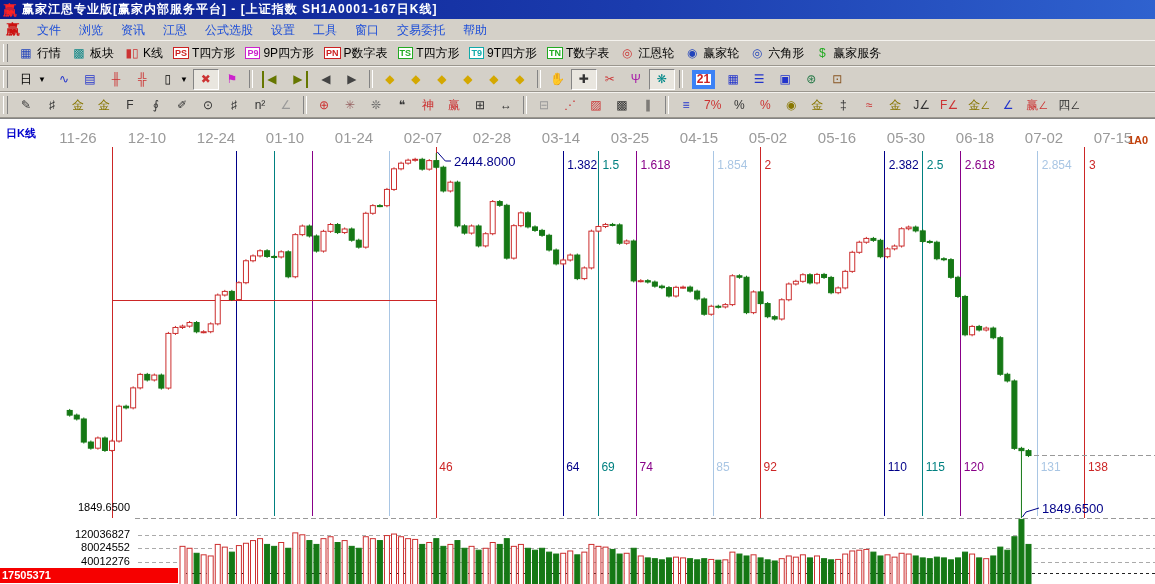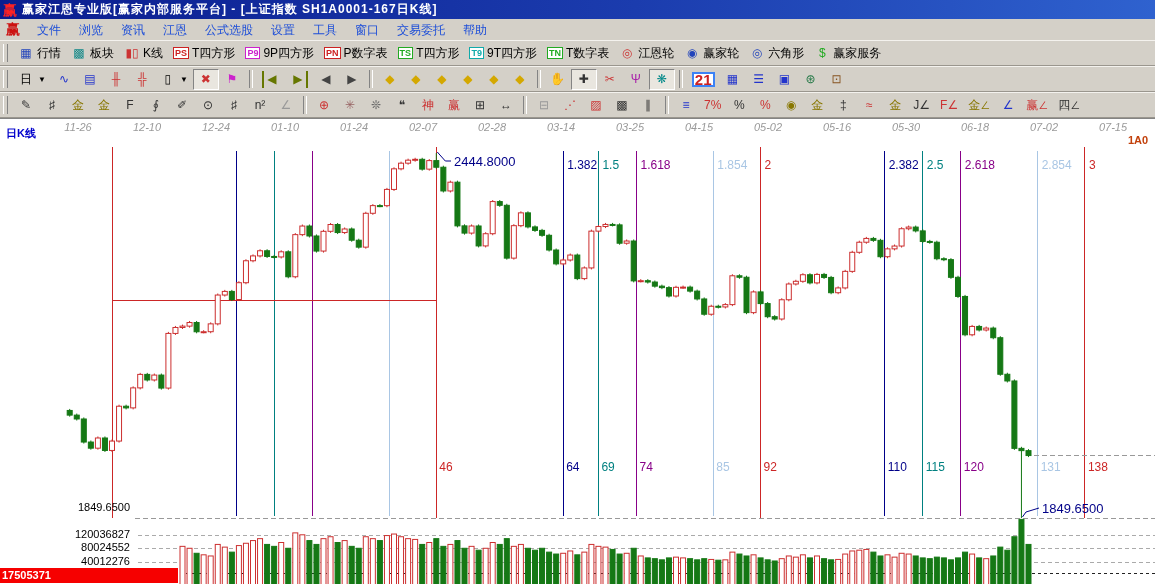--- a/index.html
+++ b/index.html
@@ -17,28 +17,28 @@
   .menu-item{font-size:12px;color:#1d4ed8;padding:2px 9px;cursor:default;white-space:nowrap;}
   
   .tbrow{position:absolute;left:0;width:1155px;height:26px;display:flex;align-items:center;
     background:#d4d0c8;border-top:1px solid #f4f2ee;border-bottom:1px solid #9a968e;box-sizing:border-box;}
   .grip{width:3px;height:18px;border-left:1px solid #fff;border-right:1px solid #848484;margin:0 5px 0 3px;}
   .sep{width:2px;height:18px;border-left:1px solid #848484;border-right:1px solid #fff;margin:0 4px;}
   .tbtn{display:flex;align-items:center;gap:3px;padding:1px 4px;font-size:12px;color:#000;
     border:1px solid transparent;white-space:nowrap;cursor:default;}
   .ico{min-width:16px;height:17px;display:flex;align-items:center;justify-content:center;font-size:12px;line-height:17px;}
   .badge{font-size:9px;font-weight:bold;border:1px solid;padding:0 1px;line-height:10px;background:#fff;}
-  .boxed{border:2px solid #3b82f6;font-size:15px;font-weight:bold;padding:0 1px;line-height:11px;background:#fff;}
+  .boxed{border:4px solid #3b82f6;font-size:12px;font-weight:bold;padding:0 1px;line-height:11px;background:#fff;}
   .pressed{border:1px solid;border-color:#848484 #fff #fff #848484;background:#e9e6df;}
   .drop{font-size:8px;color:#000;margin-left:1px;}
   .bar-left{border-left:2px solid #667700;}
   .bar-right{border-right:2px solid #667700;}
   
   .chart-area{position:absolute;left:0;top:118px;width:1155px;height:466px;background:#fff;border-top:1px solid #848484;box-sizing:border-box;}
-  .date-label{position:absolute;top:2px;font-size:11px;color:#9a9a9a;transform:translateX(-50%);white-space:nowrap;font-style:italic;}
+  .date-label{position:absolute;top:10px;font-size:15px;color:#9a9a9a;transform:translateX(-50%);white-space:nowrap;}
   .klabel{position:absolute;left:6px;top:7px;color:#0000cc;font-size:11px;font-weight:bold;}
   .symclip{position:absolute;right:0;top:15px;width:27px;overflow:hidden;color:#c2410c;font-size:11px;font-weight:bold;white-space:nowrap;}
   #chart-svg{position:absolute;left:0;top:0;}
   .volbox{position:absolute;left:0;top:449px;width:178px;height:15px;background:#f60000;color:#fff;
     font-size:11px;font-weight:bold;line-height:15px;padding-left:2px;box-sizing:border-box;}
 </style>
 </head>
 <body>
 
 <div id="app">

